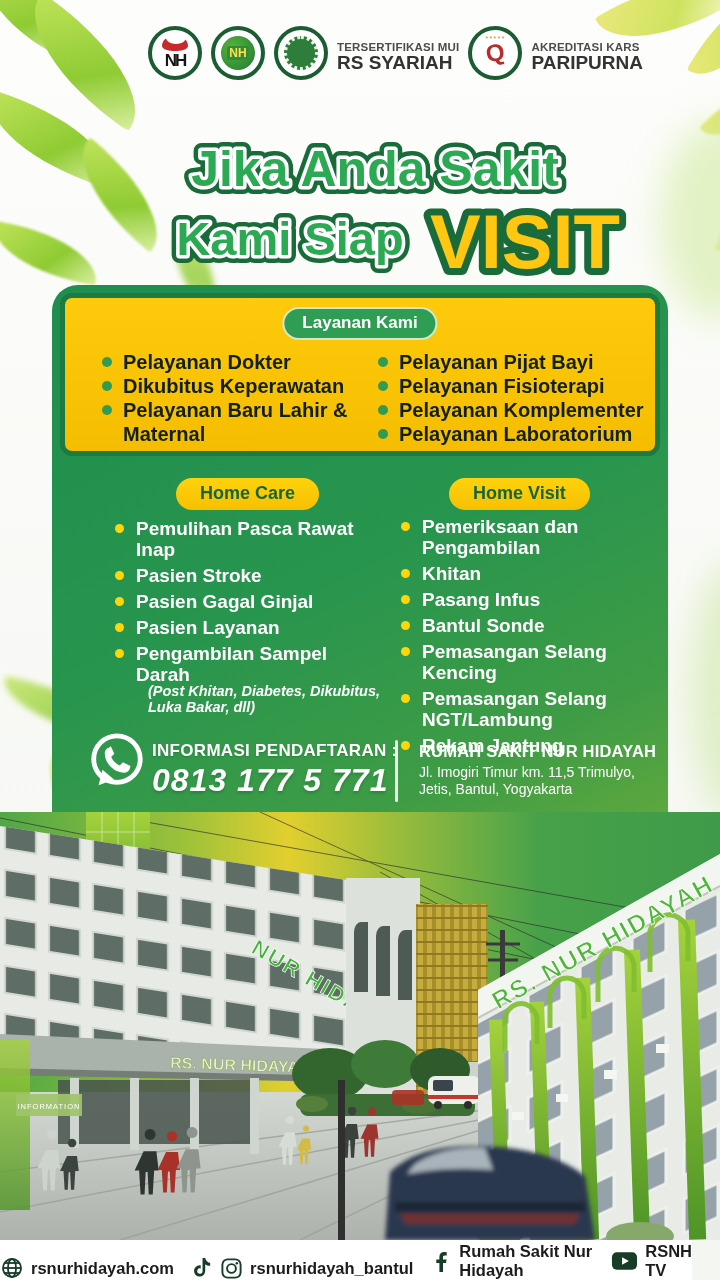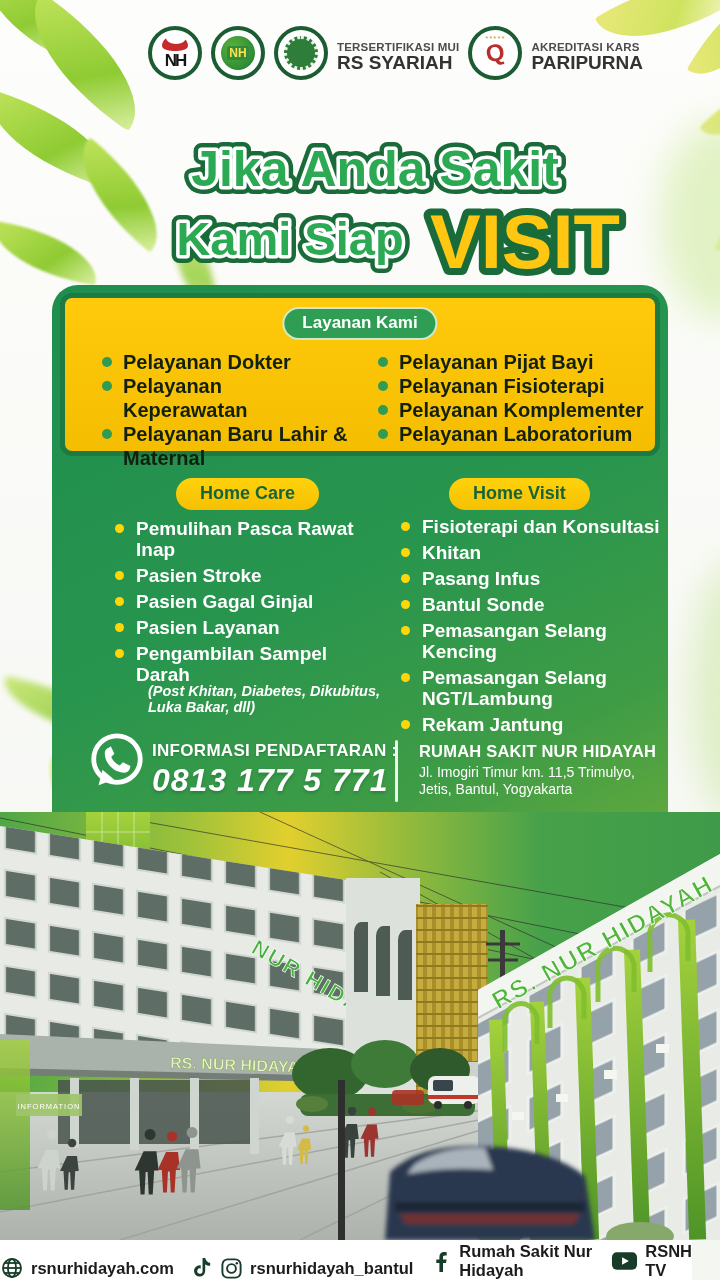--- a/index.html
+++ b/index.html
@@ -136,21 +136,21 @@
       <text x="525" y="140" text-anchor="middle" font-size="76" font-weight="900" fill="#ffc612">VISIT</text>
     </g>
   </svg>
 
   <div class="panel"></div>
 
   <div class="svc-box">
     <div class="badge-green">Layanan Kami</div>
     <ul class="plain svc-col left">
       <li>Pelayanan Dokter</li>
-      <li>Pelayanan Keperawatan</li>
+      <li>Dikubitus Keperawatan</li>
       <li>Pelayanan Baru Lahir &amp; Maternal</li>
     </ul>
     <ul class="plain svc-col right">
       <li>Pelayanan Pijat Bayi</li>
       <li>Pelayanan Fisioterapi</li>
       <li>Pelayanan Komplementer</li>
       <li>Pelayanan Laboratorium</li>
     </ul>
   </div>
 
@@ -159,21 +159,21 @@
     <li>Pemulihan Pasca Rawat Inap</li>
     <li>Pasien Stroke</li>
     <li>Pasien Gagal Ginjal</li>
     <li>Pasien Layanan</li>
     <li>Pengambilan Sampel Darah</li>
   </ul>
   <div class="note" style="position:absolute;left:112px;top:682px;width:250px;">(Post Khitan, Diabetes, Dikubitus, Luka Bakar, dll)</div>
 
   <div class="pill-yellow" style="left:449px;top:478px;">Home Visit</div>
   <ul class="plain wlist" style="left:398px;top:516px;width:266px;">
-    <li>Fisioterapi dan Konsultasi</li>
+    <li>Pemeriksaan dan Pengambilan</li>
     <li>Khitan</li>
     <li>Pasang Infus</li>
     <li>Bantul Sonde</li>
     <li>Pemasangan Selang Kencing</li>
     <li>Pemasangan Selang NGT/Lambung</li>
     <li>Rekam Jantung</li>
   </ul>
 
   <div class="wa-wrap">
     <svg viewBox="0 0 64 64" width="62" height="62">

